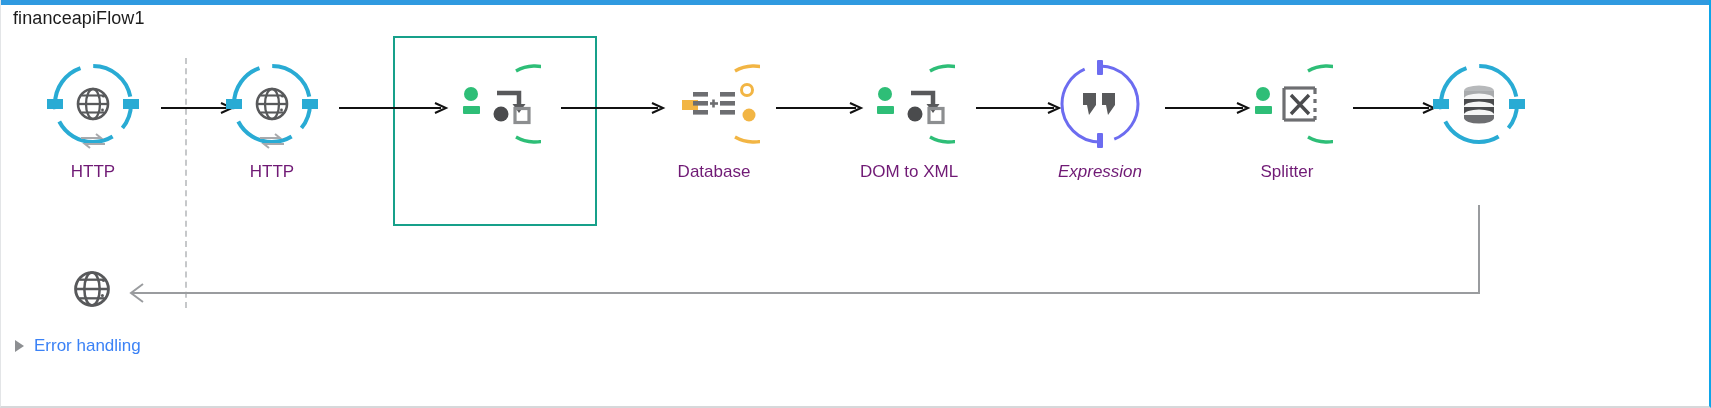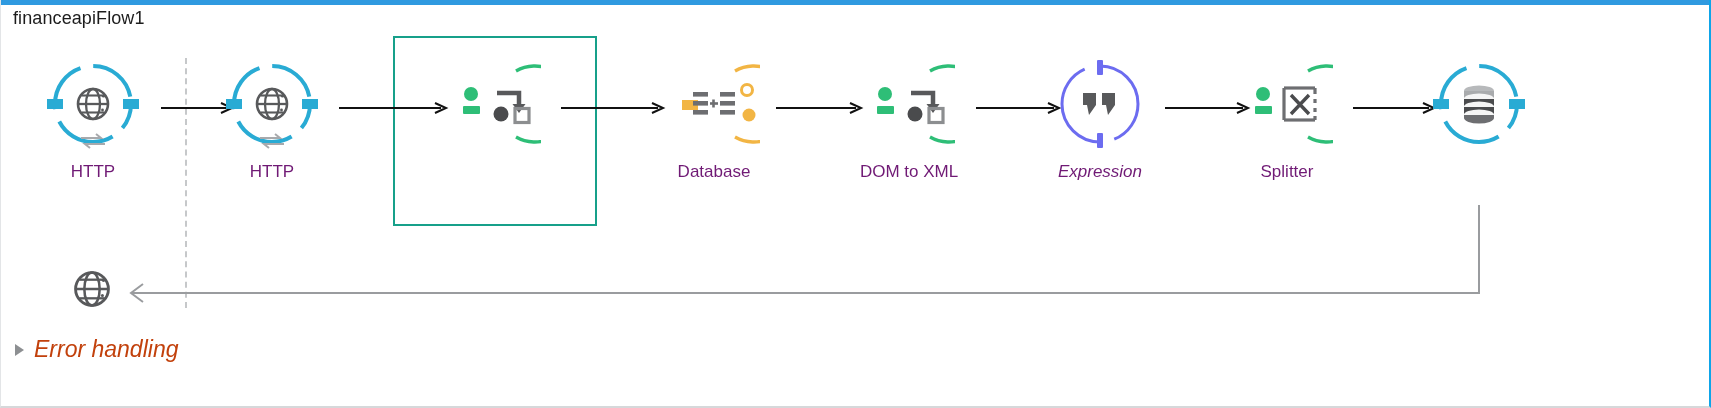--- a/index.html
+++ b/index.html
@@ -134,23 +134,22 @@
     align-items: center;
     gap: 10px;
   }
   #error-handling .caret {
     width: 0; height: 0;
     border-left: 9px solid #8d8f92;
     border-top: 6px solid transparent;
     border-bottom: 6px solid transparent;
   }
   #error-handling .eh-label {
-    font-size: 23px;
-    color: #c2410c;
-    font-style: italic;
+    font-size: 17px;
+    color: #3b82f6;
   }
 </style>
 </head>
 <body>
 
 <div id="canvas">
 
   <div id="top-bar"></div>
 
   <div id="flow-title">financeapiFlow1</div>

